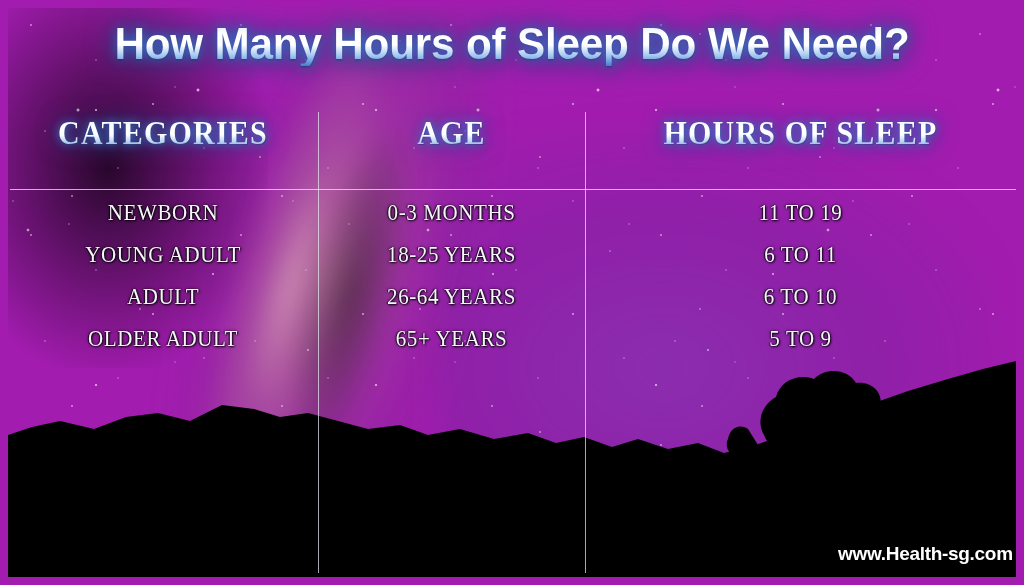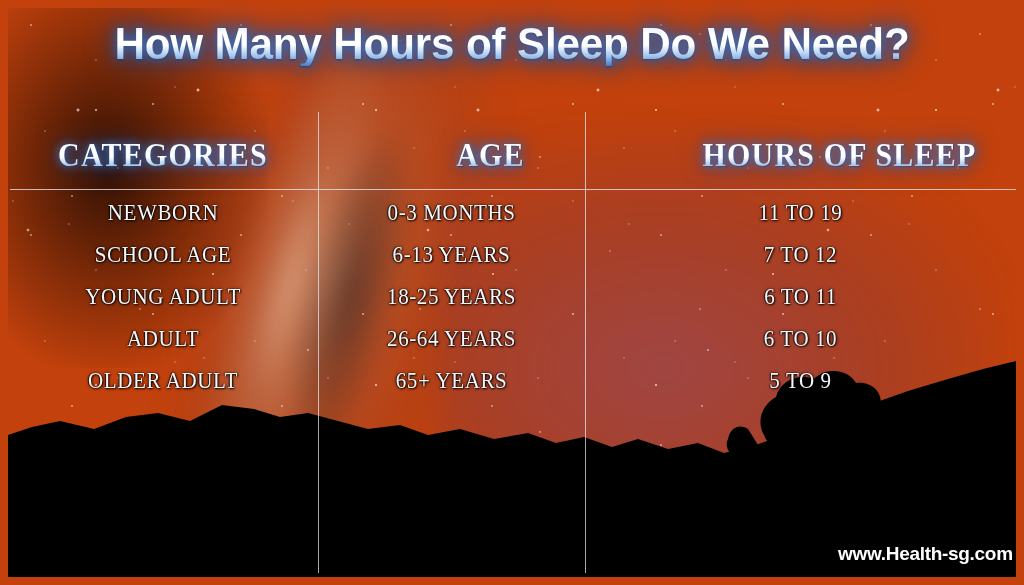--- a/index.html
+++ b/index.html
@@ -10,21 +10,21 @@
   }
   body {
     font-family: "Liberation Serif", serif;
   }
 
   #infographic {
     position: relative;
     width: 1024px;
     height: 585px;
     overflow: hidden;
-    background: #c2410c;
+    background: #a21caf;
   }
 
   
   .sky-layer {
     position: absolute;
     left: 8px;
     top: 8px;
     width: 1008px;
     height: 569px;
     overflow: hidden;
@@ -199,22 +199,21 @@
   }
 
   
   .header-row {
     position: absolute;
     left: 8px;
     right: 8px;
     top: 118px;
     height: 52px;
     display: flex;
-    align-items: flex-end;
-    gap: 39px;
+    align-items: flex-start;
   }
   .col-cat  { width: 310px; }
   .col-age  { width: 267px; }
   .col-hrs  { flex: 1; }
 
   .col-head {
     text-align: center;
     font-family: "Liberation Serif", serif;
     font-weight: bold;
     font-size: 30px;
@@ -354,25 +353,20 @@
 
       <div class="data-row">
         <div class="col-cat cell">NEWBORN</div>
         <div class="col-age cell">0-3 MONTHS</div>
         <div class="col-hrs cell">11 TO 19</div>
       </div>
 
 
 
 
-      <div class="data-row">
-        <div class="col-cat cell">SCHOOL AGE</div>
-        <div class="col-age cell">6-13 YEARS</div>
-        <div class="col-hrs cell">7 TO 12</div>
-      </div>
 
 
       <div class="data-row">
         <div class="col-cat cell">YOUNG ADULT</div>
         <div class="col-age cell">18-25 YEARS</div>
         <div class="col-hrs cell">6 TO 11</div>
       </div>
 
       <div class="data-row">
         <div class="col-cat cell">ADULT</div>

